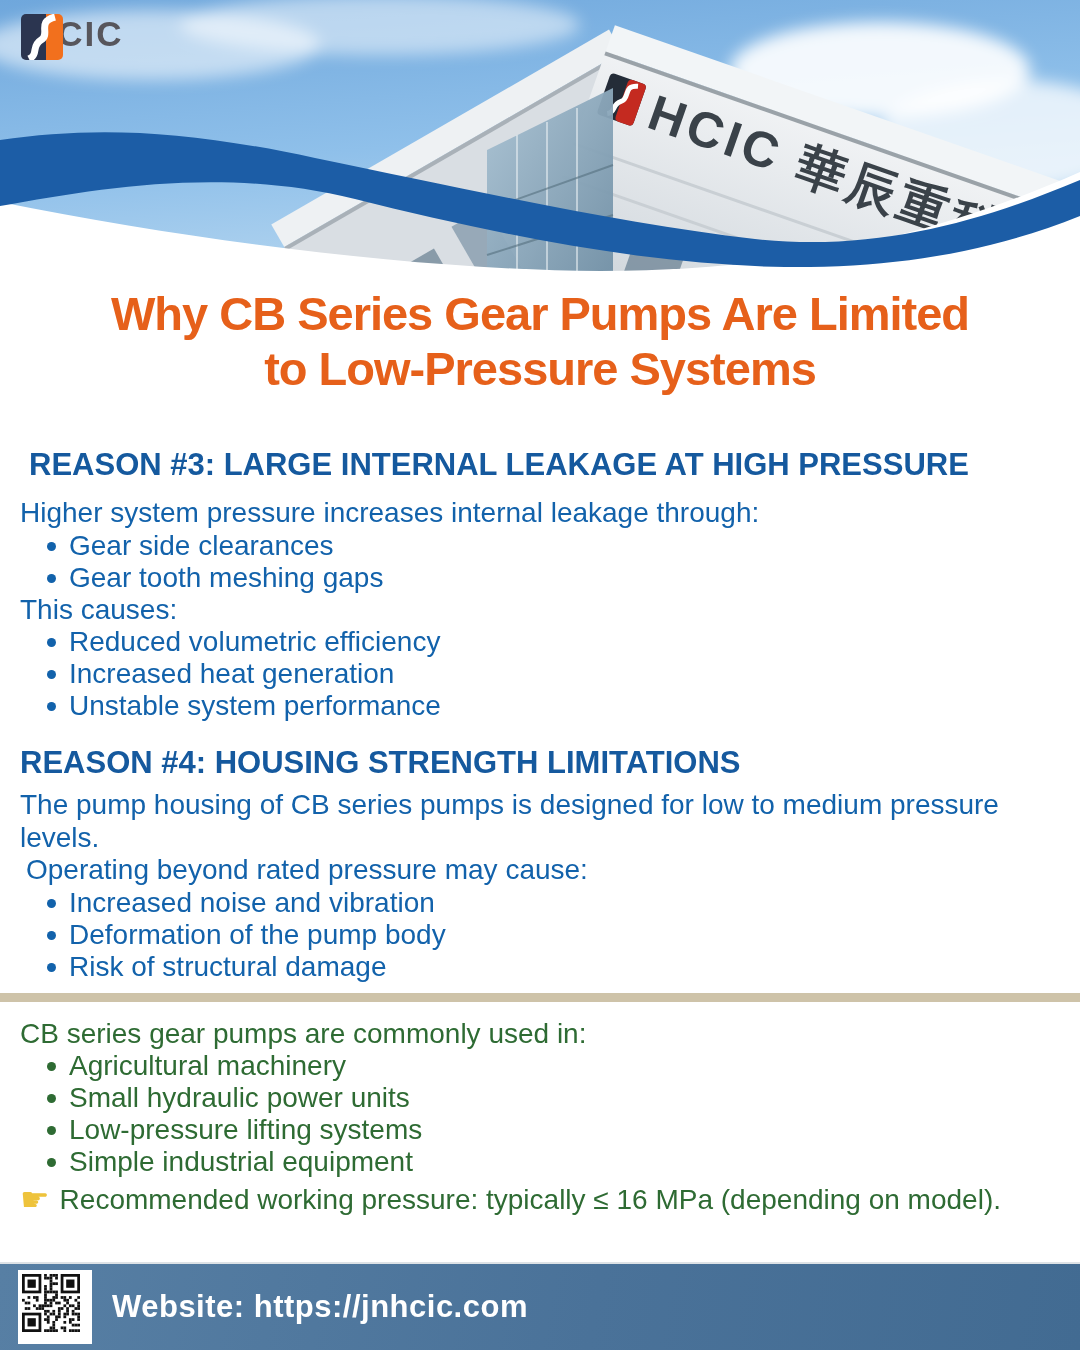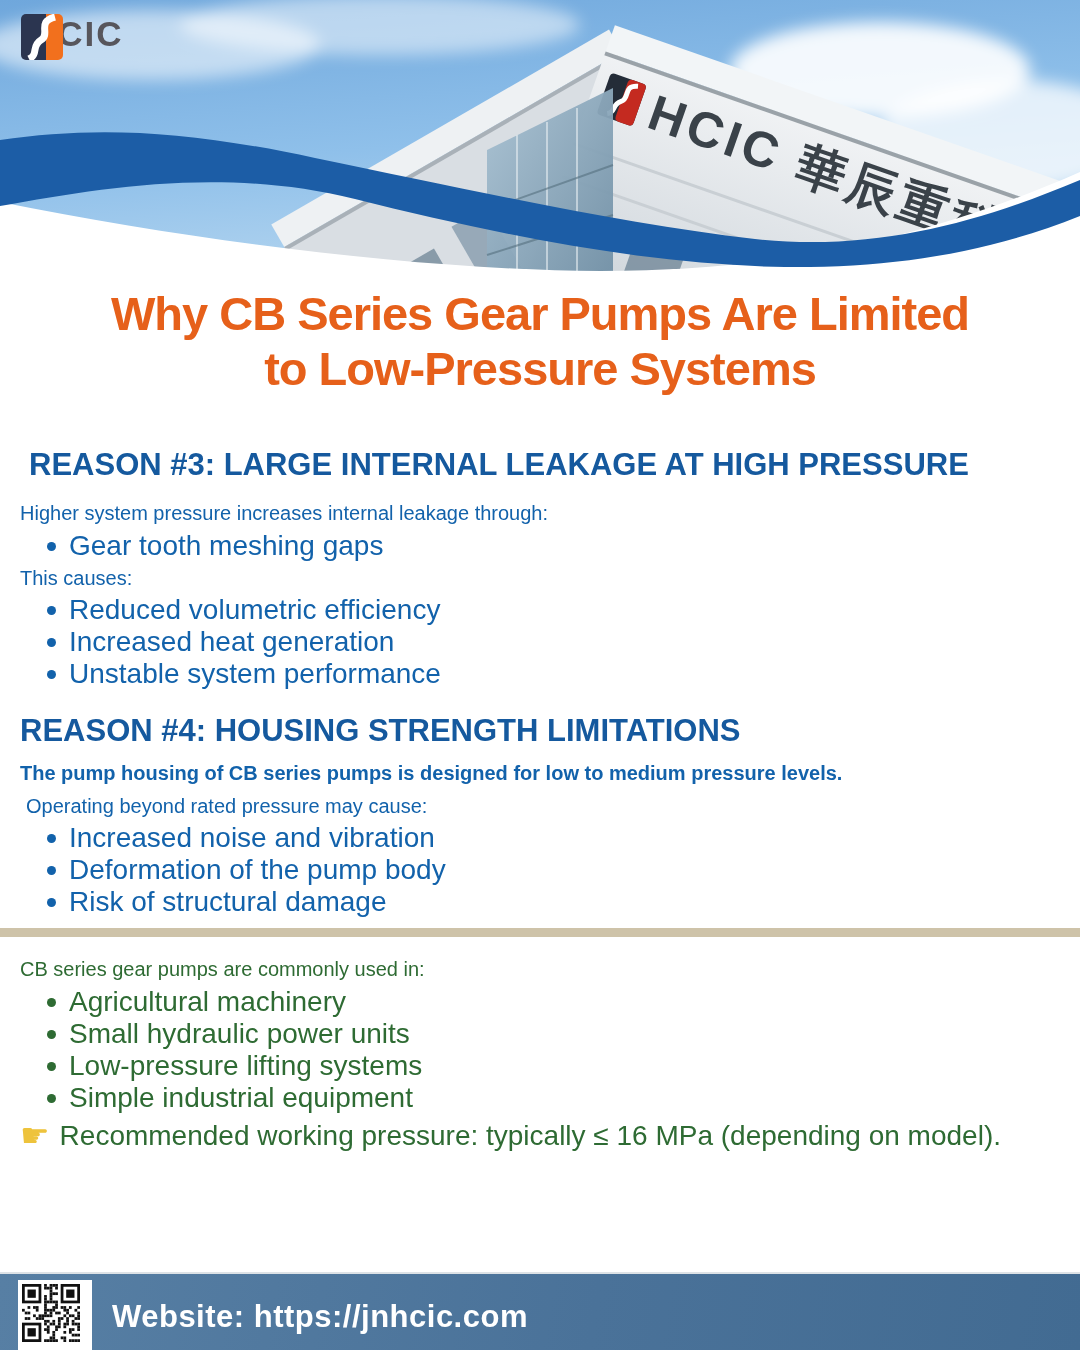--- a/index.html
+++ b/index.html
@@ -16,32 +16,32 @@
   
   .content{position:relative;z-index:2;padding:0 20px;}
   .title{margin-top:16px;text-align:center;color:#e6601a;font-weight:bold;
          font-size:47px;line-height:55px;letter-spacing:-1px;}
   .h-blue{margin-top:50px;padding-left:9px;color:#15599e;font-weight:bold;
           font-size:31px;line-height:38px;white-space:nowrap;}
   .h-blue2{margin-top:22px;padding-left:0;}
   .h-green{margin-top:10px;color:#27612b;font-weight:bold;font-size:31px;line-height:38px;white-space:nowrap;}
   .body-blue{color:#1262ab;}
   .body-green{color:#2e6b33;}
-  .para{font-size:20px;line-height:32.5px;margin-top:13px;}
+  .para{font-size:28px;line-height:32.5px;margin-top:13px;}
   .para.tight{margin-top:0;}
   .para.sp{padding-left:6px;}
   .li{display:flex;font-size:28px;line-height:32px;padding-left:27px;}
   .dot{width:9px;height:9px;border-radius:50%;background:currentColor;
        margin:12px 13px 0 0;flex:none;}
   .divider{height:9px;background:#cec3a9;margin:10px -20px 0 -20px;}
   .note-line{display:flex;align-items:flex-start;font-size:28px;line-height:34px;margin-top:5px;}
   .note-icon{font-family:"DejaVu Sans",sans-serif;color:#eec33c;font-size:33px;line-height:34px;
              margin-right:10px;flex:none;}
   
-  .footer{position:absolute;left:0;bottom:0;width:1080px;height:78px;z-index:3;
+  .footer{position:absolute;left:0;bottom:0;width:1080px;height:88px;z-index:3;
           background:linear-gradient(100deg,#577fa4 0%,#4a7299 55%,#426b92 100%);
           border-top:2px solid #dde2e6;box-sizing:border-box;}
   .qr-box{position:absolute;left:18px;top:6px;width:66px;height:66px;background:#fff;padding:4px;}
   .site{position:absolute;left:112px;top:0;height:86px;display:flex;align-items:center;
         color:#ffffff;font-weight:bold;font-size:31px;letter-spacing:0.5px;}
 </style>
 </head>
 <body>
 
 <div class="page">
@@ -135,38 +135,42 @@
 
     <div class="title">
       <div>Why CB Series Gear Pumps Are Limited</div>
       <div>to Low-Pressure Systems</div>
     </div>
 
     <div class="h-blue">REASON #3: LARGE INTERNAL LEAKAGE AT HIGH PRESSURE</div>
     <div class="para body-blue">Higher system pressure increases internal leakage through:</div>
     <div class="li body-blue">
       <span class="dot"></span>
+      <span>Gear side clearances</span>
+    </div>
+    <div class="li body-blue">
+      <span class="dot"></span>
       <span>Gear tooth meshing gaps</span>
     </div>
     <div class="para tight body-blue">This causes:</div>
     <div class="li body-blue">
       <span class="dot"></span>
       <span>Reduced volumetric efficiency</span>
     </div>
     <div class="li body-blue">
       <span class="dot"></span>
       <span>Increased heat generation</span>
     </div>
     <div class="li body-blue">
       <span class="dot"></span>
       <span>Unstable system performance</span>
     </div>
 
     <div class="h-blue h-blue2">REASON #4: HOUSING STRENGTH LIMITATIONS</div>
-    <div class="para body-blue" style="margin-top:7px;font-weight:bold;">The pump housing of CB series pumps is designed for low to medium pressure levels.</div>
+    <div class="para body-blue" style="margin-top:7px;">The pump housing of CB series pumps is designed for low to medium pressure levels.</div>
     <div class="para tight sp body-blue">Operating beyond rated pressure may cause:</div>
     <div class="li body-blue">
       <span class="dot"></span>
       <span>Increased noise and vibration</span>
     </div>
     <div class="li body-blue">
       <span class="dot"></span>
       <span>Deformation of the pump body</span>
     </div>
     <div class="li body-blue">

